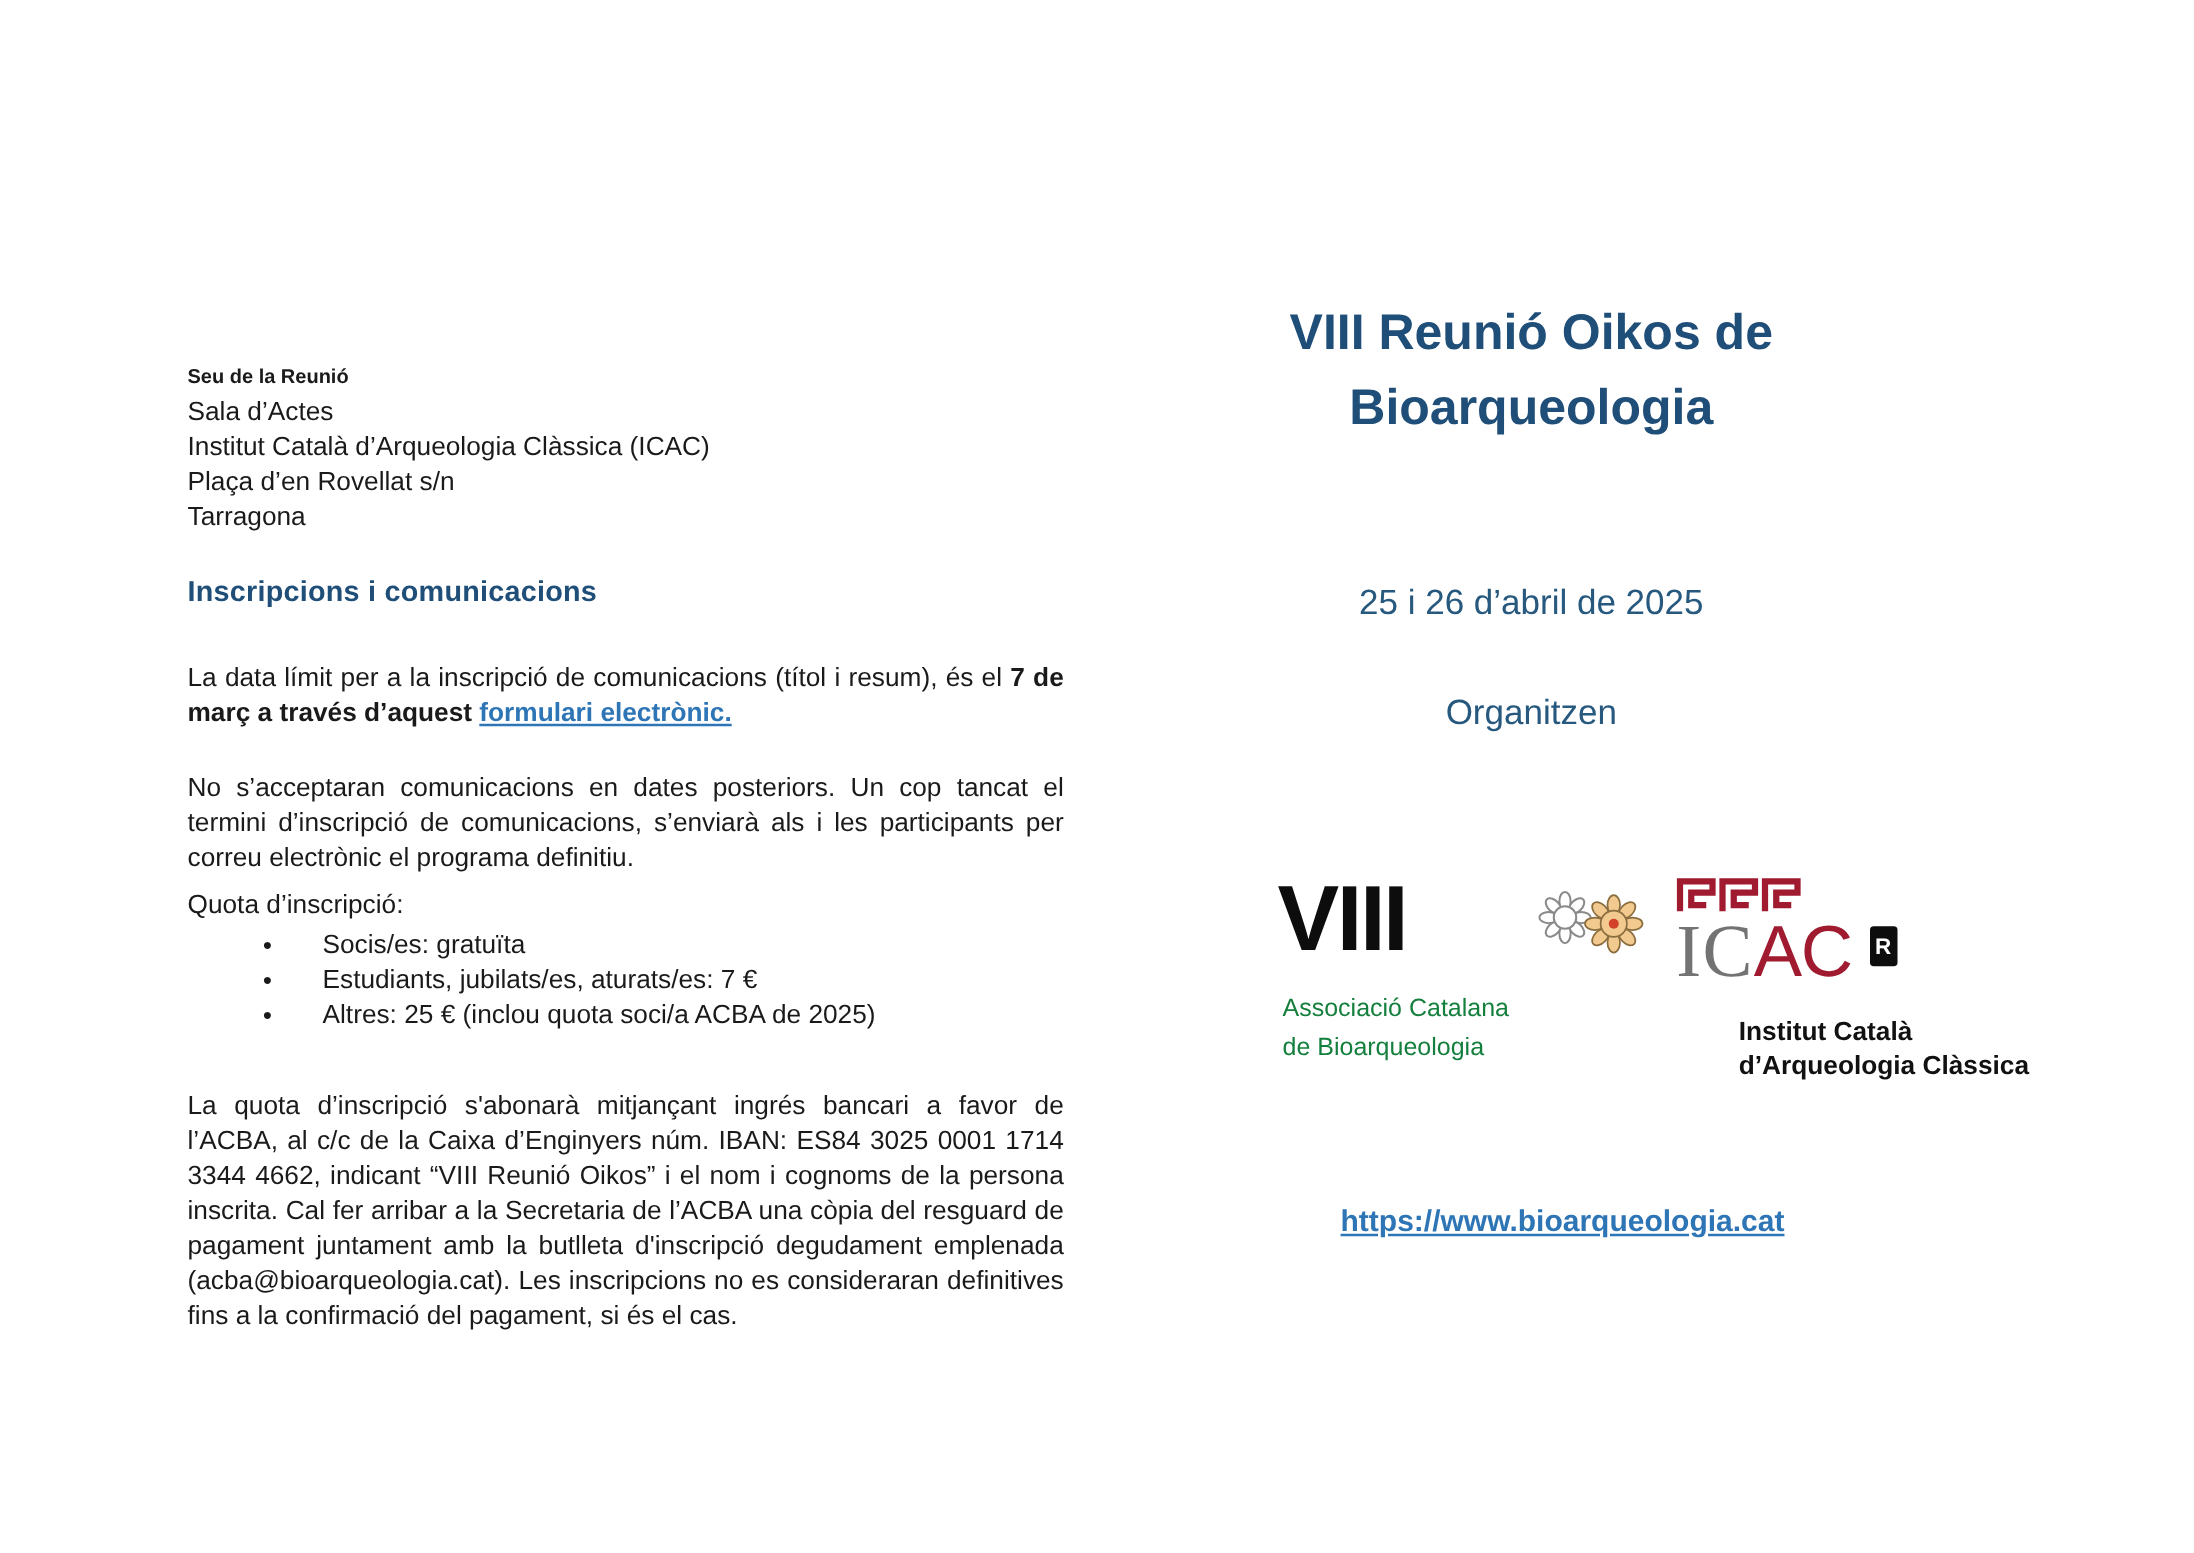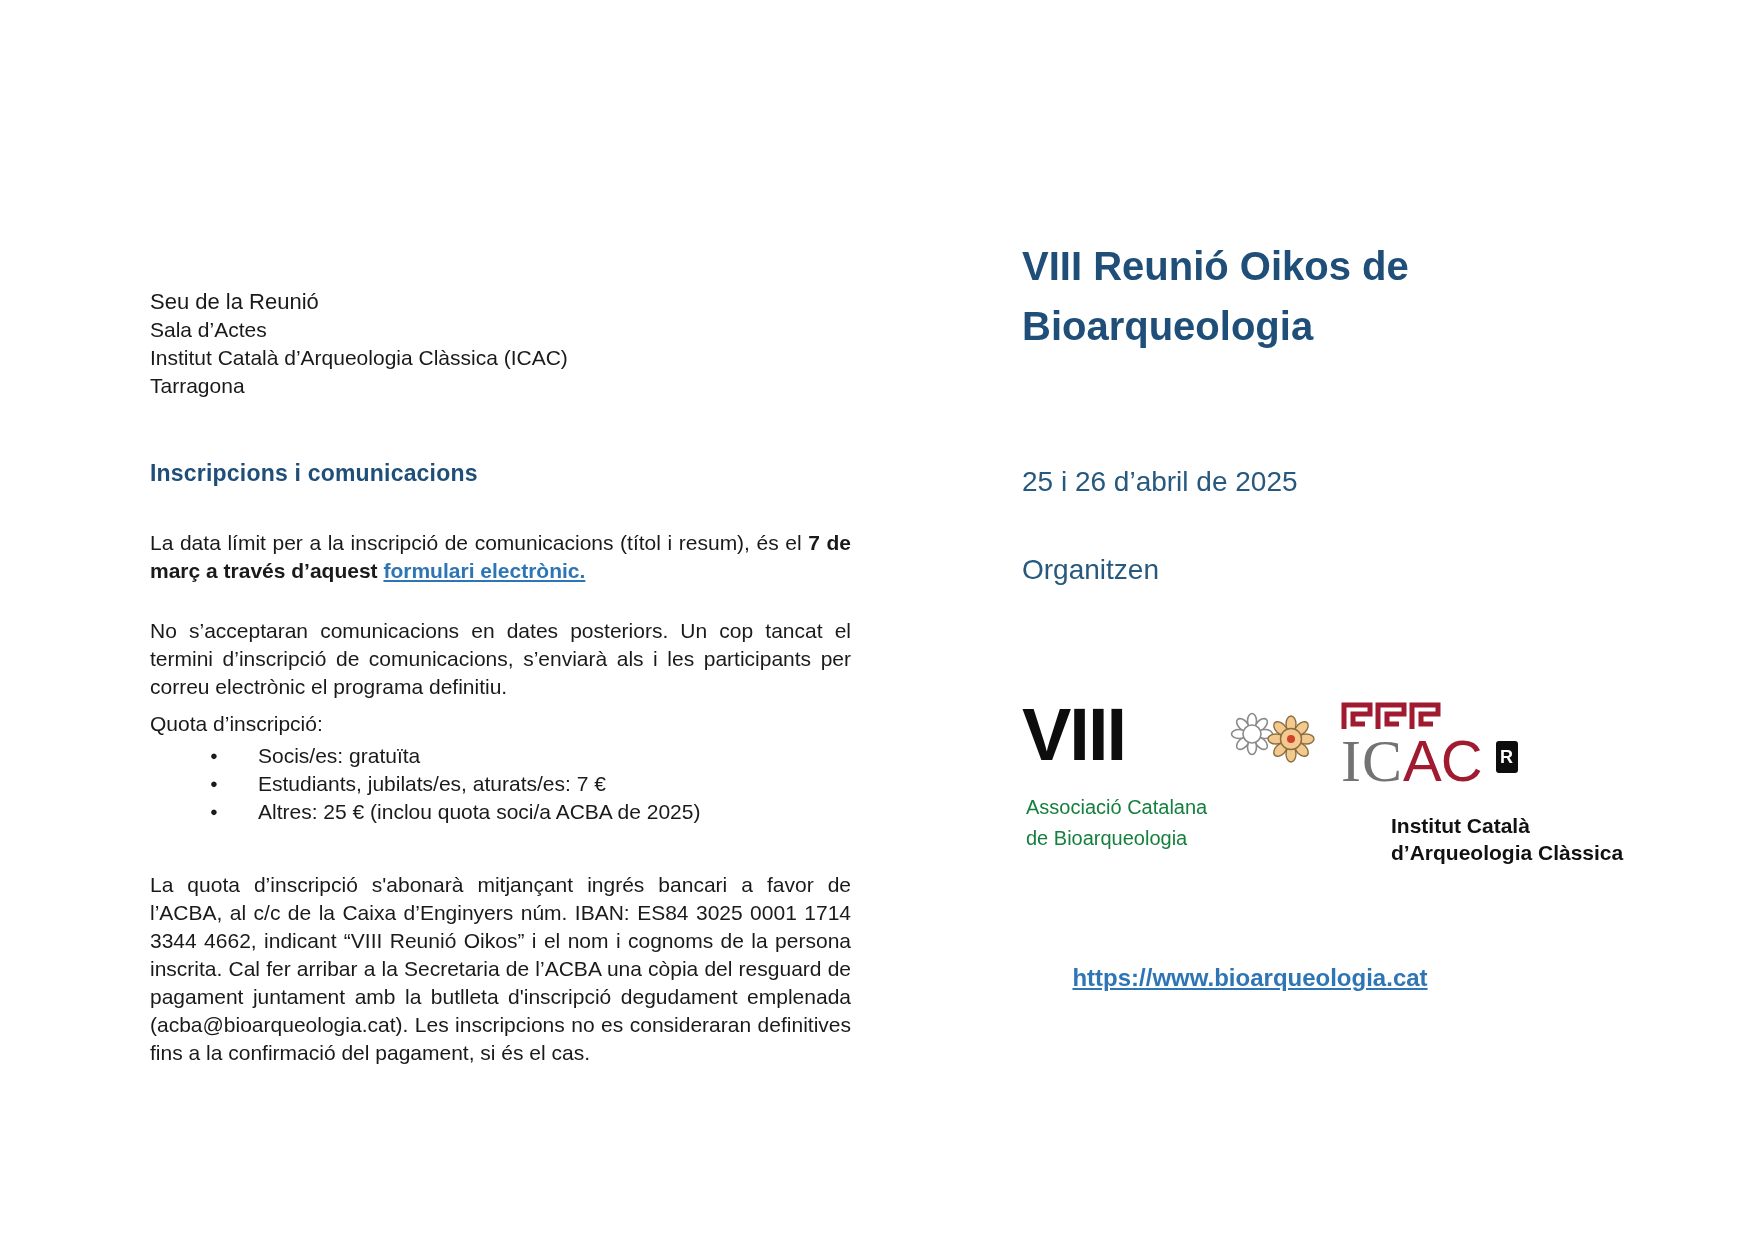--- a/index.html
+++ b/index.html
@@ -7,38 +7,38 @@
     position:relative; width:1755px; height:1242px; margin:0 auto;
     background:#ffffff; overflow:hidden;
     font-family:"Liberation Sans","DejaVu Sans",sans-serif;
     color:#1a1a1a;
   }
   .abs { position:absolute; }
 
   
   .leftcol { left:150px; width:701px; }
   .venue { top:288px; font-size:21px; line-height:28px; }
-  .venue-title { font-weight:normal; font-size:22px; }
+  .venue-title { font-weight:bold; font-size:16px; }
   .section-heading {
     top:460px; font-size:23px; font-weight:bold; letter-spacing:0.2px;
   }
   .para { font-size:21px; line-height:28px; text-align:justify; }
   .para1 { top:508px; }
   .para2 { top:596px; }
   .quota { top:710px; font-size:21px; line-height:28px; }
   .quota ul { list-style:none; margin:4px 0 0 0; padding:0; }
   .quota li { position:relative; padding-left:108px; line-height:28px; }
   .quota li .bullet {
     position:absolute; left:60px; top:7px; font-size:13px; line-height:13px;
   }
   .para3 { top:850px; }
   .doclink { text-decoration:underline; font-weight:bold; }
 
   
-  .rightcol-center { left:1022px; width:590px; }
+  .rightcol-center { left:930px; width:590px; text-align:center; }
   .main-title { top:236px; font-size:40px; line-height:60px; font-weight:bold; }
   .event-date { top:466px; font-size:28px; line-height:32px; }
   .organizers { top:554px; font-size:28px; line-height:32px; }
   .site-link-wrap { left:955px; width:590px; top:964px; text-align:center; }
   .site-link { font-size:24px; font-weight:bold; text-decoration:underline;text-align:right; }
 
   
   .acba-block { left:1022px; top:695px; }
   .acba-word {
     font-size:74px; font-weight:bold; letter-spacing:-2px; line-height:80px;
@@ -63,20 +63,21 @@
 </style>
 </head>
 <body>
 
 <div class="page">
 
   <div class="abs leftcol venue">
     <div class="venue-title">Seu de la Reunió</div>
     <div>Sala d’Actes</div>
     <div>Institut Català d’Arqueologia Clàssica (ICAC)</div>
+    <div>Plaça d’en Rovellat s/n</div>
     <div>Tarragona</div>
   </div>
 
   <div class="abs leftcol section-heading" style="color:#1F4E79">Inscripcions i comunicacions</div>
 
   <p class="abs leftcol para para1"><span>La data límit per a la inscripció de comunicacions (títol i resum), és el </span><b>7 de març a través d’aquest </b><a class="doclink" style="color:#2E75B6" href="#">formulari electrònic.</a></p>
 
   <p class="abs leftcol para para2">No s’acceptaran comunicacions en dates posteriors. Un cop tancat el termini d’inscripció de comunicacions, s’enviarà als i les participants per correu electrònic el programa definitiu.</p>
 
   <div class="abs leftcol quota">

